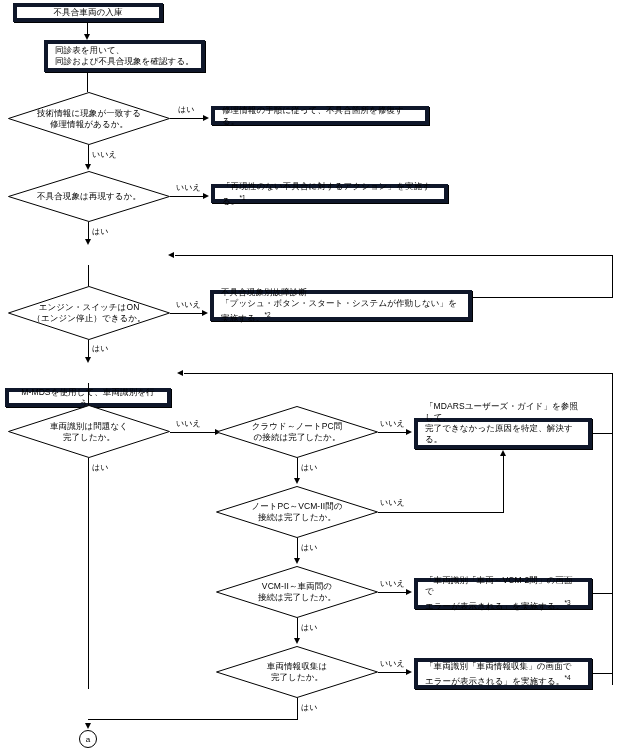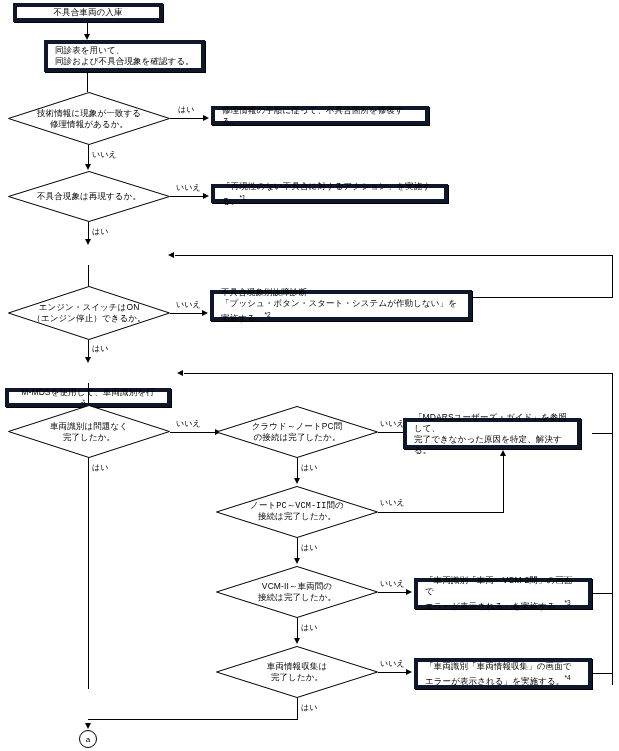--- a/index.html
+++ b/index.html
@@ -229,33 +229,33 @@
     <div class="dtext">
       <span>クラウド～ノートPC間</span><br>
       <span>の接続は完了したか。</span>
     </div>
   </div>
 
   <div class="lbl" style="left:380px;top:419px;">いいえ</div>
   <div class="ln lh" style="left:378px;top:432px;width:29px;"></div>
   <div class="arrow right" style="left:406px;top:428.5px;"></div>
 
-  <div class="node box left" style="left:403px;top:418px;width:178px;height:31px;">
+  <div class="node box left" style="left:414px;top:418px;width:178px;height:31px;align-items:flex-end;">
     <span class="pad">
       <span>「MDARSユーザーズ・ガイド」を参照して、</span><br>
       <span>完了できなかった原因を特定、解決する。</span>
     </span>
   </div>
   <div class="ln lh" style="left:592px;top:433px;width:21px;"></div>
 
   <div class="lbl" style="left:301px;top:463px;">はい</div>
   <div class="ln lv" style="left:297px;top:458px;height:21px;"></div>
   <div class="arrow down" style="left:294px;top:478px;"></div>
 
-  <div class="node diamond" style="left:216px;top:486px;width:162px;height:52px;font-family:Liberation Mono, monospace;">
+  <div class="node diamond" style="left:216px;top:486px;width:162px;height:52px;">
     <svg viewBox="0 0 162 52" preserveAspectRatio="none">
       <polygon points="81,0.5 161.5,26 81,51.5 0.5,26" fill="#fff" stroke="#000" stroke-width="1"></polygon>
     </svg>
     <div class="dtext">
       <span>ノートPC～VCM-II間の</span><br>
       <span>接続は完了したか。</span>
     </div>
   </div>
 
   <div class="lbl" style="left:380px;top:498px;">いいえ</div>

